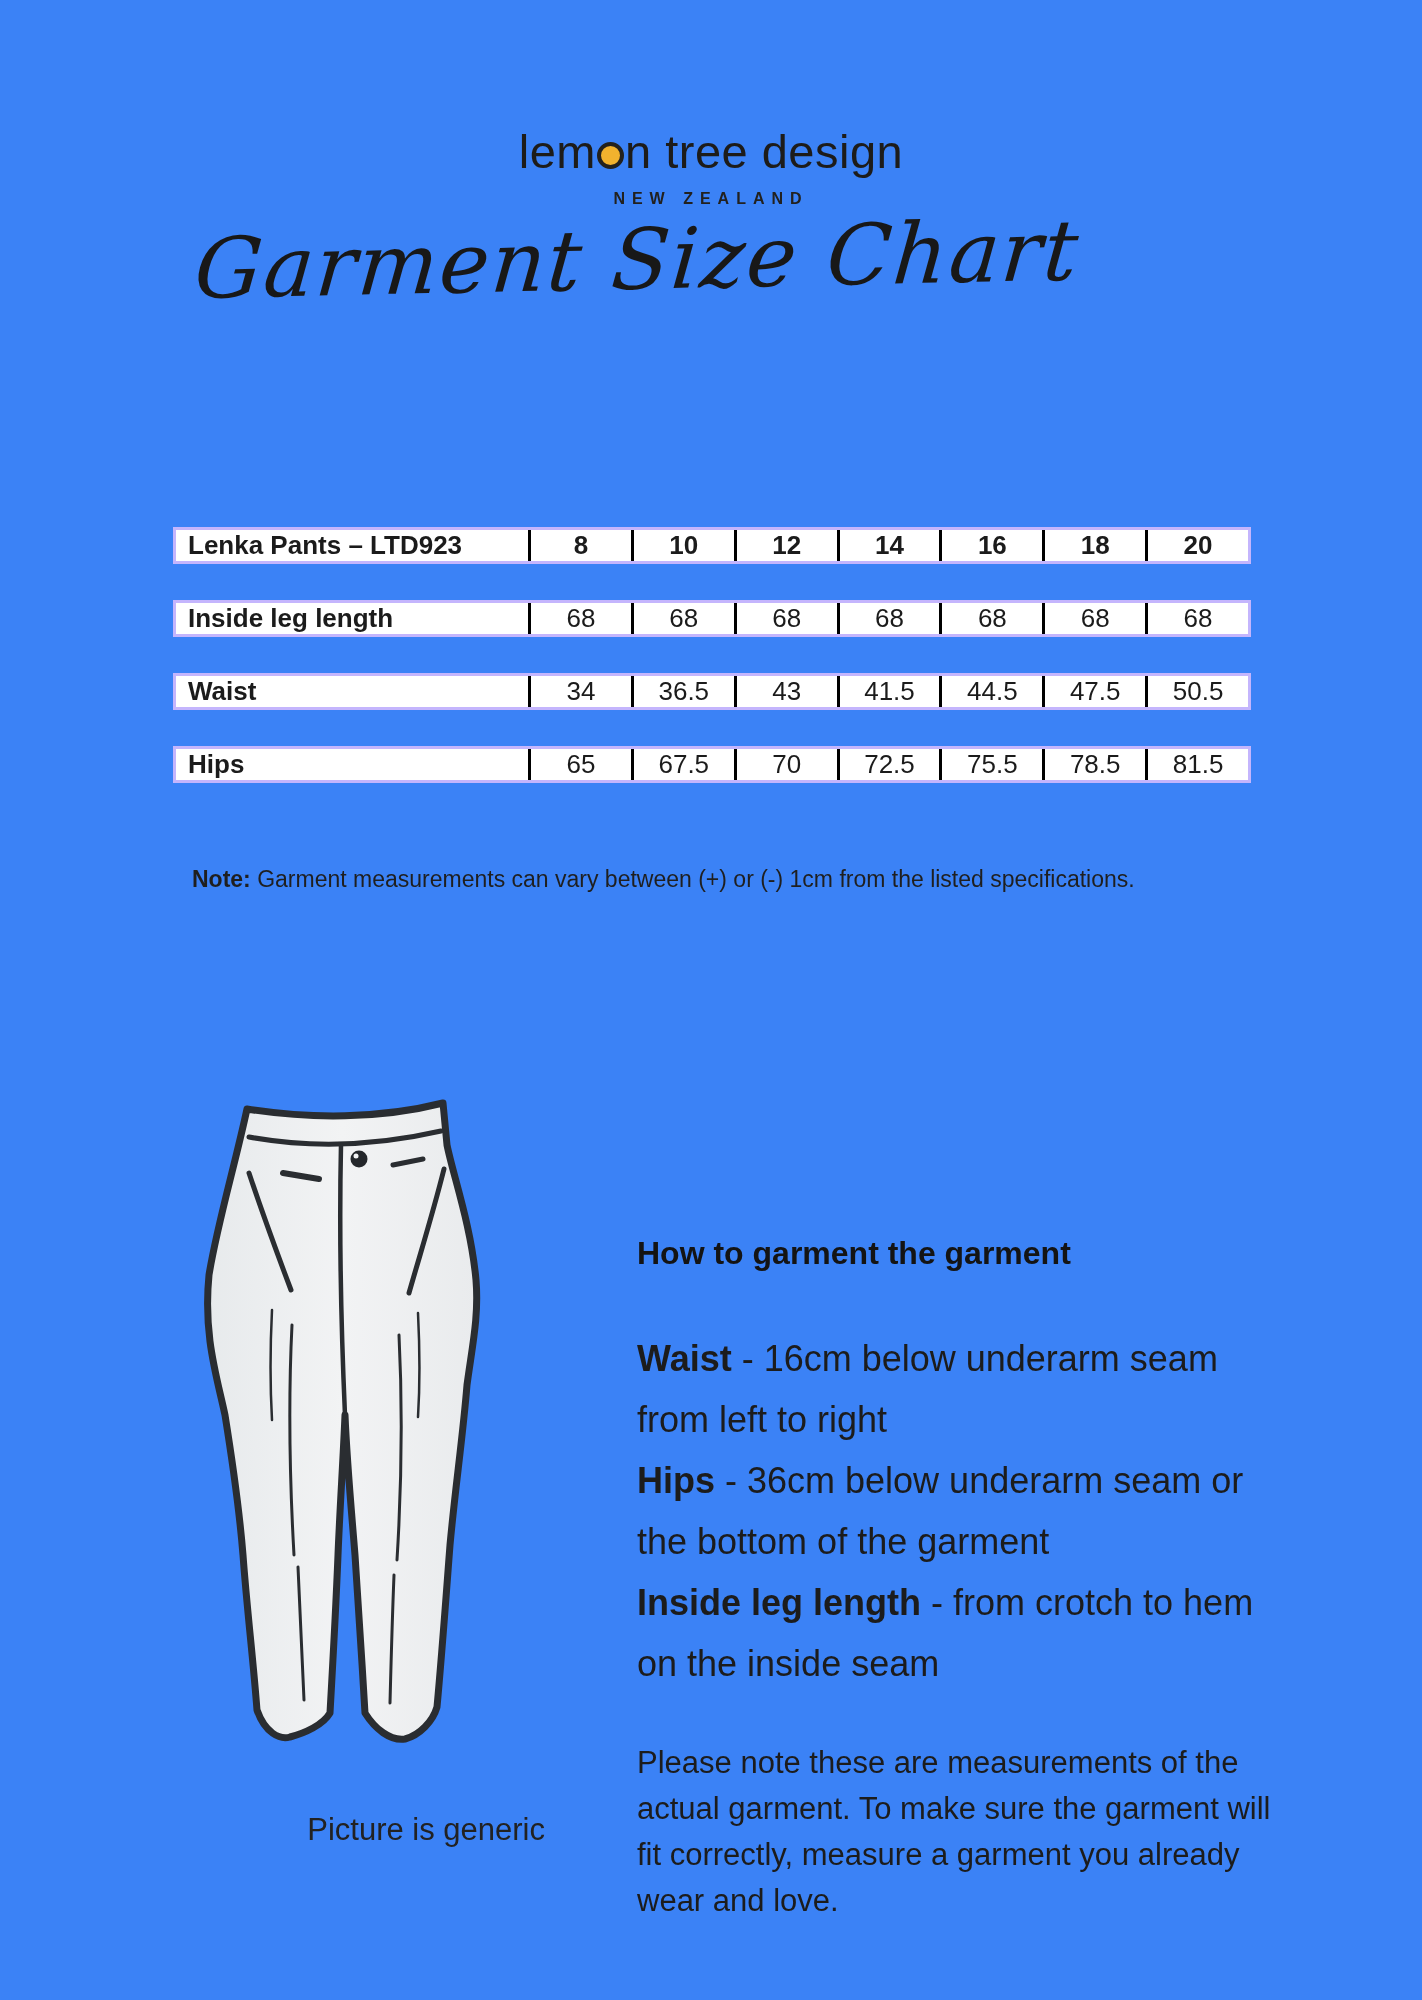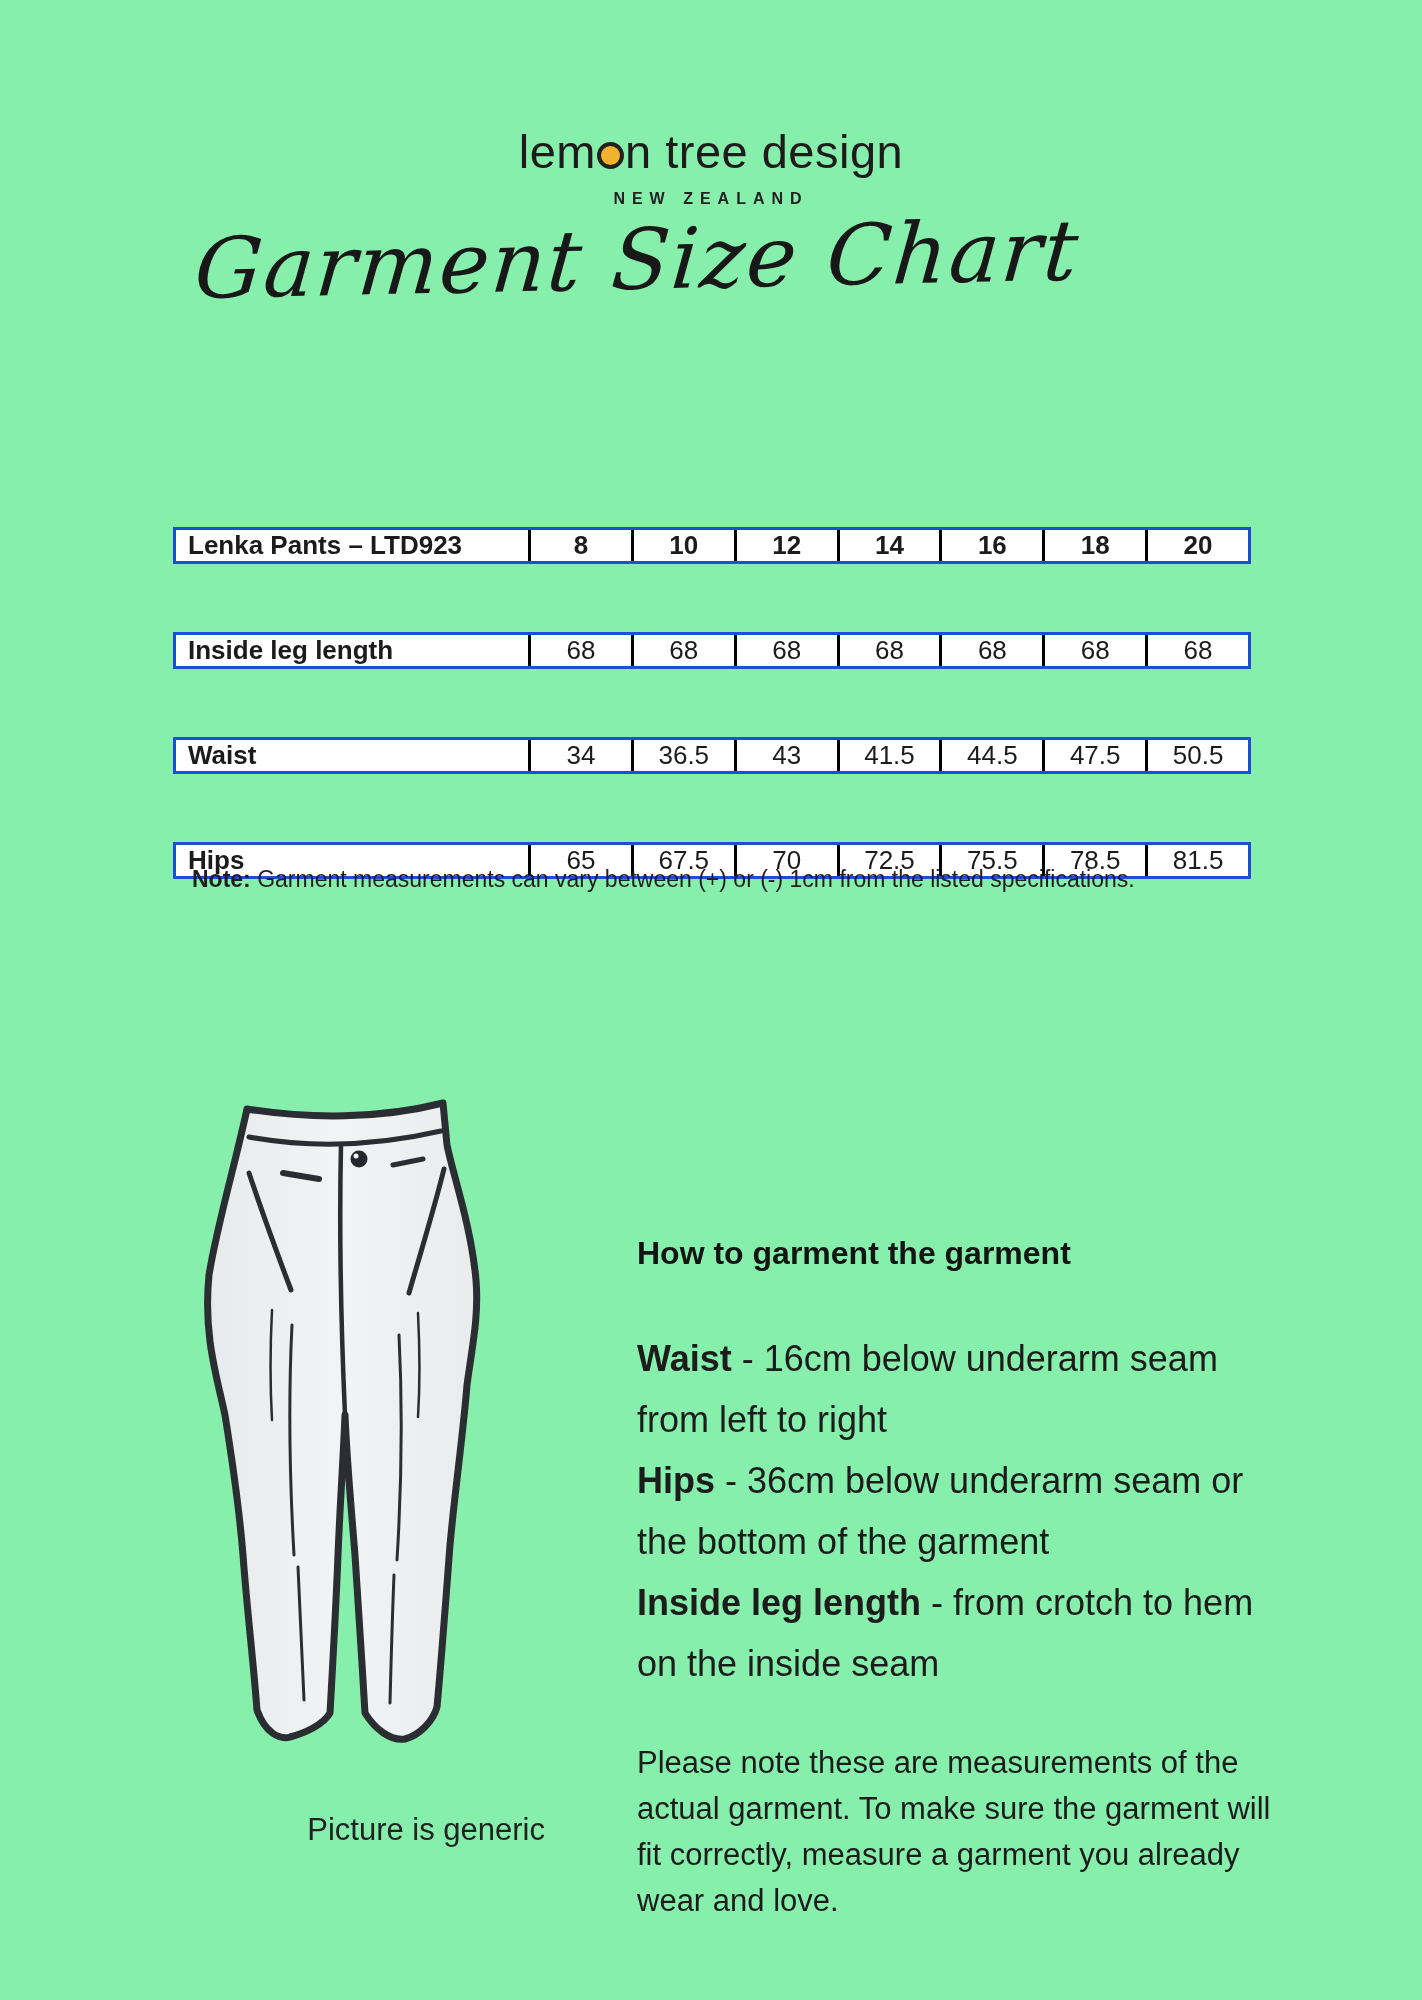--- a/index.html
+++ b/index.html
@@ -4,21 +4,21 @@
 <style>
   * { margin:0; padding:0; box-sizing:border-box; }
   html,body { background:#ffffff; }
   body {
     width:1422px; height:2000px;
     font-family:"Liberation Sans", sans-serif;
     color:#1b1b1b;
     position:relative;
     overflow:hidden;
   }
-  .page { position:absolute; inset:0; background:#86efac;text-decoration:underline; }
+  .page { position:absolute; inset:0; background:#3b82f6;text-decoration:underline; }
 
   
   .brand-line {
     position:absolute; top:124px; left:0; width:100%;
     text-align:center; font-size:47px; font-weight:500;
     letter-spacing:0.5px; color:#1d1c1a; white-space:nowrap;
   }
   .brand-dot {
     display:inline-block; width:27px; height:27px; border-radius:50%;
     border:4px solid #23211d; vertical-align:-1px; margin:0 1px;
@@ -35,21 +35,21 @@
     font-family:"DejaVu Serif", serif; font-style:italic;
     font-size:84px; font-weight:400; color:#181818;
     transform:rotate(-1.2deg) skewX(-6deg);
     white-space:nowrap; letter-spacing:2px;
   }
 
   
   .size-table { position:absolute; left:173px; top:527px; width:1078px; }
   .trow {
     display:grid; grid-template-columns:352px repeat(7,1fr);
-    height:37px; border:3px solid #1d4ed8; margin-bottom:68px;
+    height:37px; border:3px solid #c4b5fd; margin-bottom:36px;
     background:#fff;
   }
   .tcell {
     font-size:26px; line-height:31px; overflow:hidden; white-space:nowrap;
   }
   .tcell + .tcell { border-left:3px solid #000; }
   .tcell.label { padding-left:12px; font-weight:700; }
   .tcell.val { text-align:center; }
   .trow.header-row .tcell.val { font-weight:700; }
 

